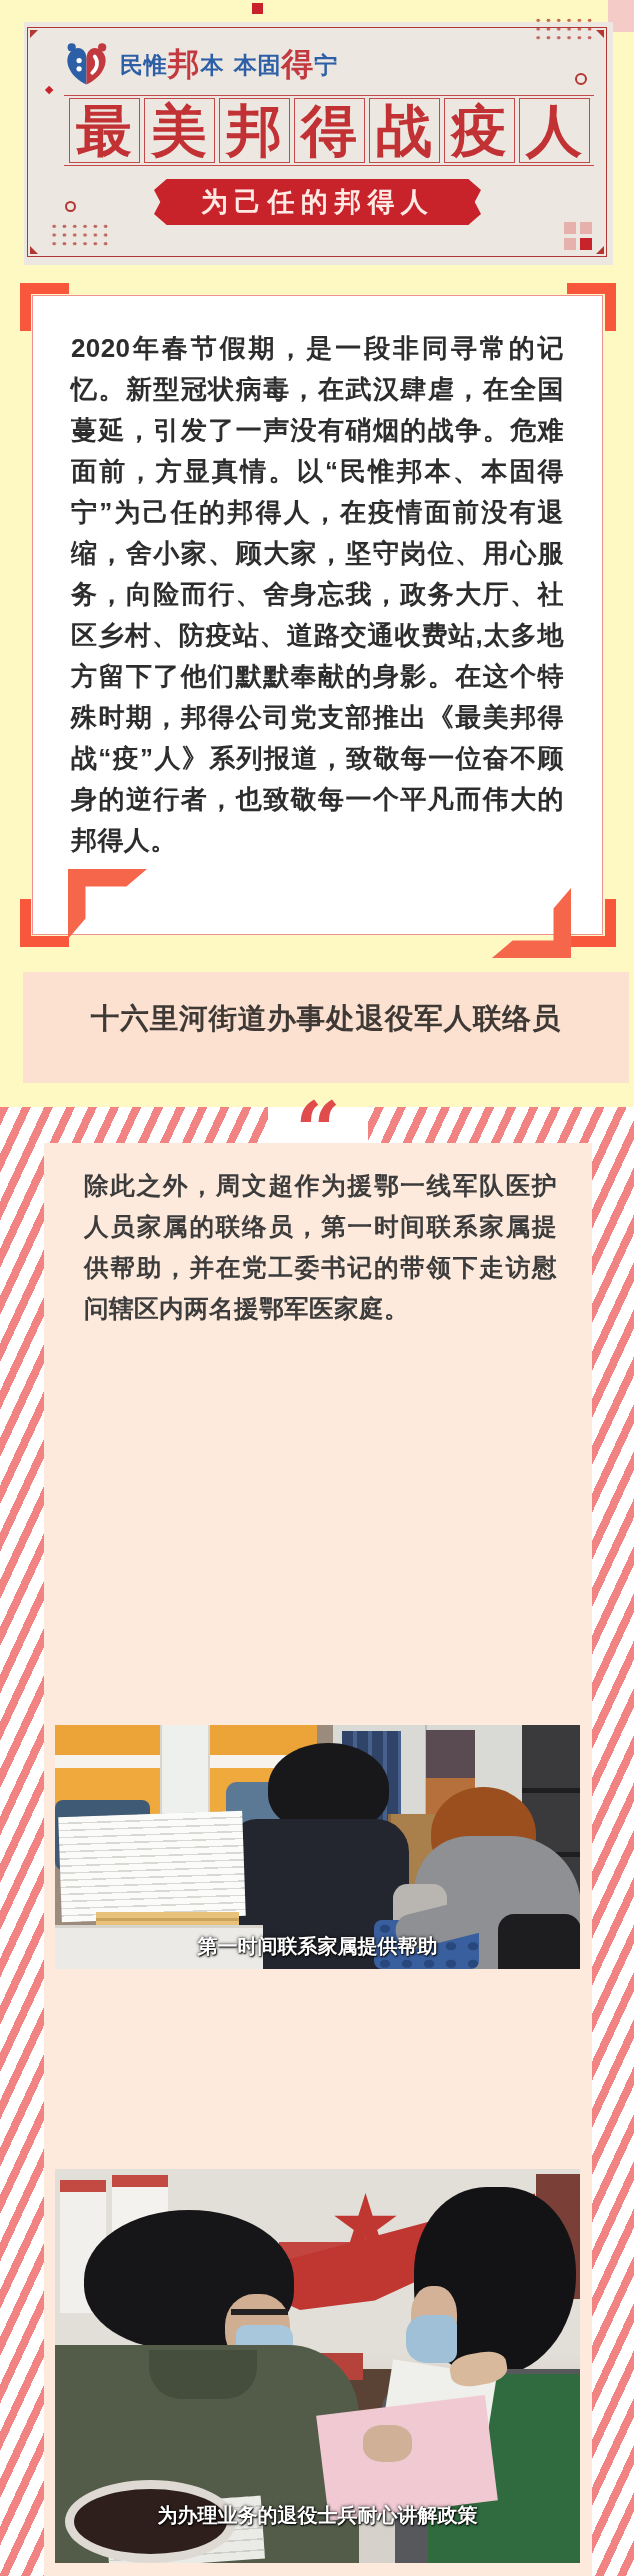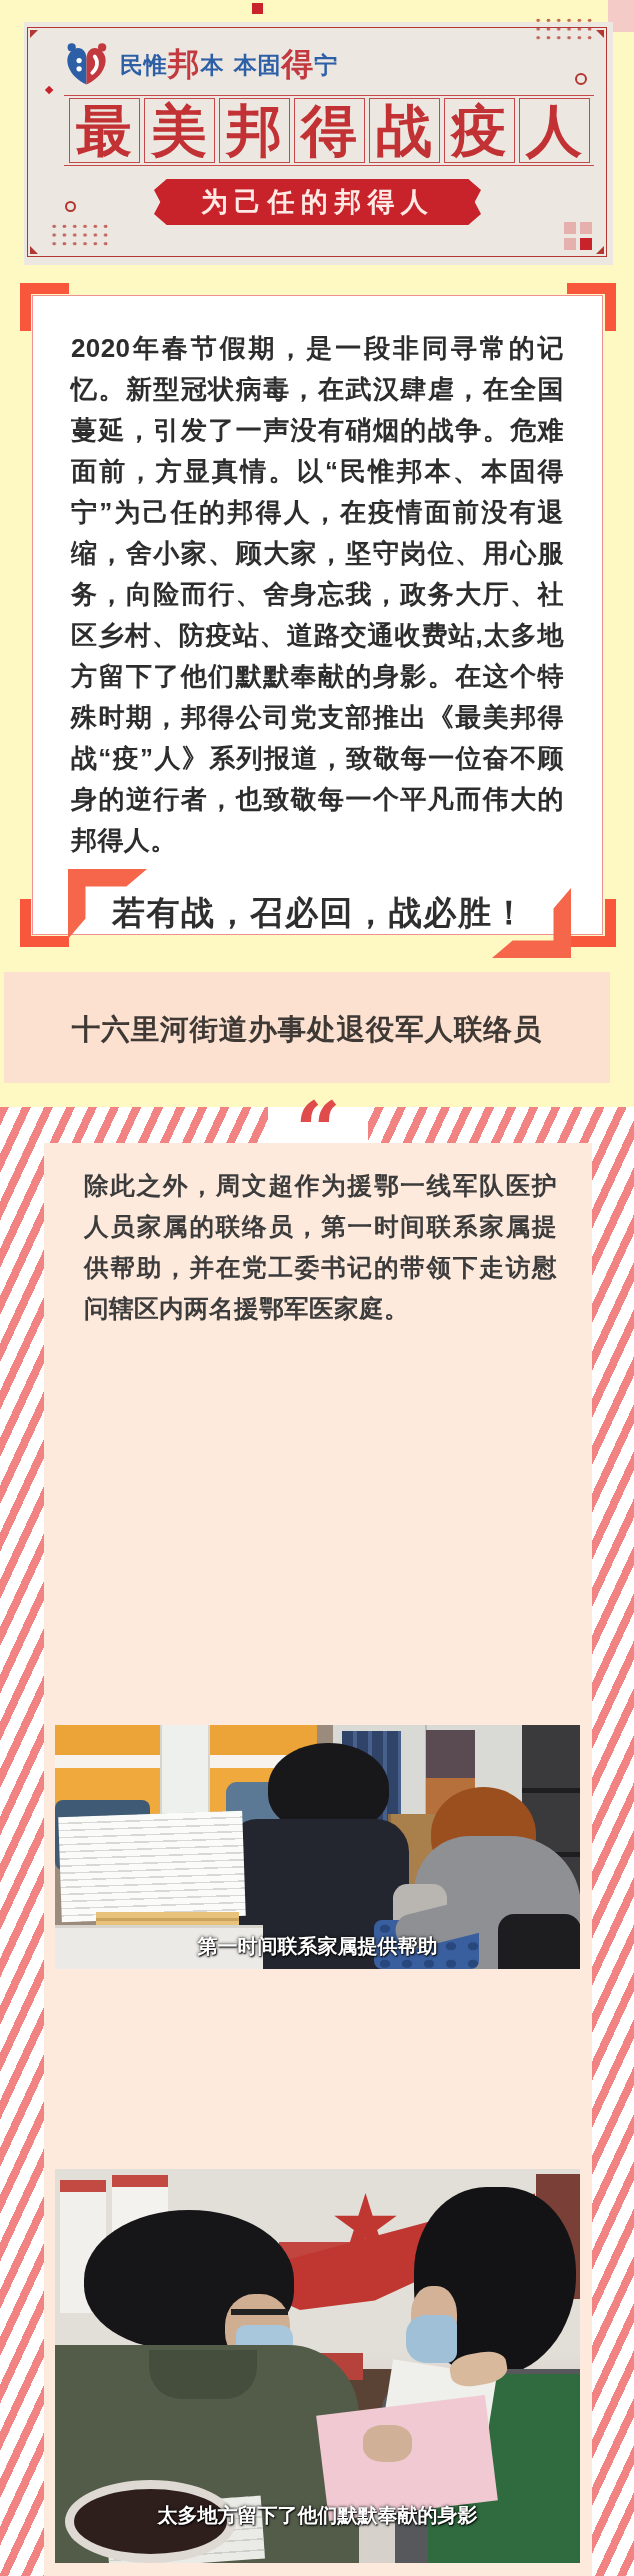--- a/index.html
+++ b/index.html
@@ -70,22 +70,22 @@
   
   .slogan{left:68px;top:869px;width:503px;height:89px;}
   .slogan h2{margin:0;position:absolute;left:0;right:0;top:22px;text-align:center;
              font-size:33px;font-weight:900;color:#2f2f2f;letter-spacing:1.6px;}
   .br-mark{position:absolute;width:79px;height:70px;background:var(--bracket_orange,#f5664a);}
   .br-tl{left:0;top:0;clip-path:polygon(0 0,100% 0,calc(100% - 20.6px) 17.5px,17.5px 17.5px,17.5px calc(100% - 20.6px),0 100%);}
   .br-br{right:0;bottom:0;clip-path:polygon(100% 100%,0 100%,20.6px calc(100% - 17.5px),
          calc(100% - 17.5px) calc(100% - 17.5px),calc(100% - 17.5px) 20.6px,100% 0);}
 
   
-  .banner{left:4px;top:972px;width:606px;height:111px;background:var(--banner_bg,#fce1d1);
-          text-align:center;box-sizing:border-box;padding-top:36px;}
+  .banner{left:23px;top:972px;width:606px;height:111px;background:var(--banner_bg,#fce1d1);
+          text-align:center;box-sizing:border-box;padding-top:25px;}
   .banner div{font-size:28.6px;font-weight:900;color:#3e3935;line-height:43px;letter-spacing:0.8px;}
 
   
   .striped{left:0;top:1107px;width:635px;height:1469px;
            background:repeating-linear-gradient(115deg,var(--stripe_pink,#f28383) 0 8px,#ffffff 8px 20px);}
   .quote-wrap{position:absolute;left:268px;top:0;width:100px;height:36px;background:#fff;text-align:center;overflow:visible;z-index:3;}
   .quote-wrap span{position:absolute;left:0;right:0;top:-16px;font-family:"DejaVu Serif","Liberation Serif",serif;
                    font-weight:bold;font-size:79px;line-height:1;color:var(--quote_red,#e04b4b);}
   .card{position:absolute;left:44px;top:36px;width:548px;height:1449px;background:var(--card_bg,#fdeadc);}
   .card p.body{margin:0;padding:11px 35px 0 40px;font-size:24.6px;line-height:41px;font-weight:700;
@@ -226,21 +226,20 @@
     <span class="icorner tl"></span>
     <span class="icorner tr"></span>
     <span class="icorner bl"></span>
     <span class="icorner br"></span>
     <p>2020年春节假期，是一段非同寻常的记忆。新型冠状病毒，在武汉肆虐，在全国蔓延，引发了一声没有硝烟的战争。危难面前，方显真情。以“民惟邦本、本固得宁”为己任的邦得人，在疫情面前没有退缩，舍小家、顾大家，坚守岗位、用心服务，向险而行、舍身忘我，政务大厅、社区乡村、防疫站、道路交通收费站,太多地方留下了他们默默奉献的身影。在这个特殊时期，邦得公司党支部推出《最美邦得战“疫”人》系列报道，致敬每一位奋不顾身的逆行者，也致敬每一个平凡而伟大的邦得人。</p>
   </section>
 
   <section class="abs slogan">
     <span class="br-mark br-tl"></span>
     <span class="br-mark br-br"></span>
-    <h2>若有战，召必回，战必胜！</h2>
   </section>
 
   <section class="abs banner">
     <div>十六里河街道办事处退役军人联络员</div>
   </section>
 
   <section class="abs striped">
     <div class="quote-wrap">
       <span>“</span>
     </div>
@@ -296,19 +295,19 @@
         <div class="p2-bodyR"></div>
         <div class="p2-vestR"></div>
         <div class="p2-slvR"></div>
         <div class="p2-armL"></div>
         <div class="p2-white"></div>
         <div class="p2-pink"></div>
         <div class="p2-handR"></div>
         <div class="p2-handL2"></div>
         <div class="p2-papers"></div>
         <div class="p2-bowl"></div>
-        <figcaption>太多地方留下了他们默默奉献的身影</figcaption>
+        <figcaption>为办理业务的退役士兵耐心讲解政策</figcaption>
       </figure>
     </div>
   </section>
 
 </div>
 
 
 </body></html>

